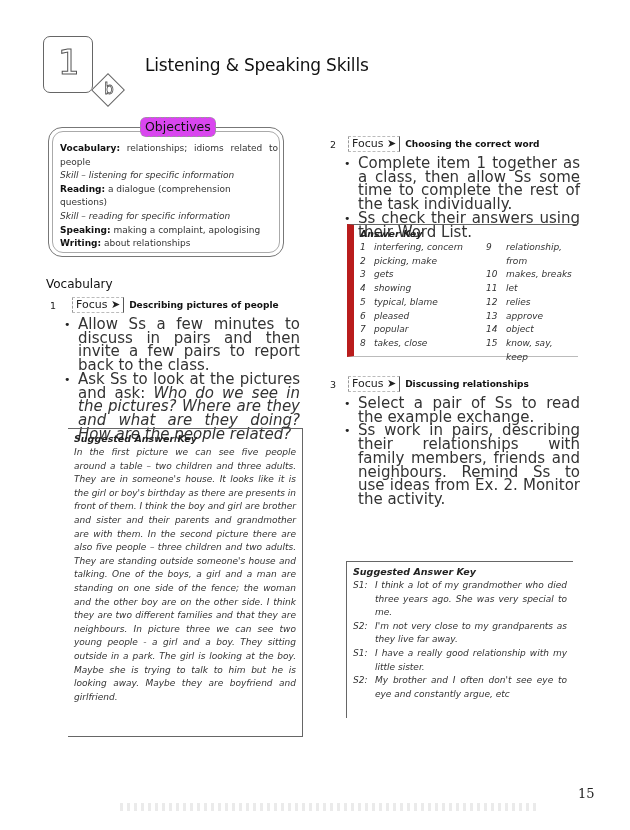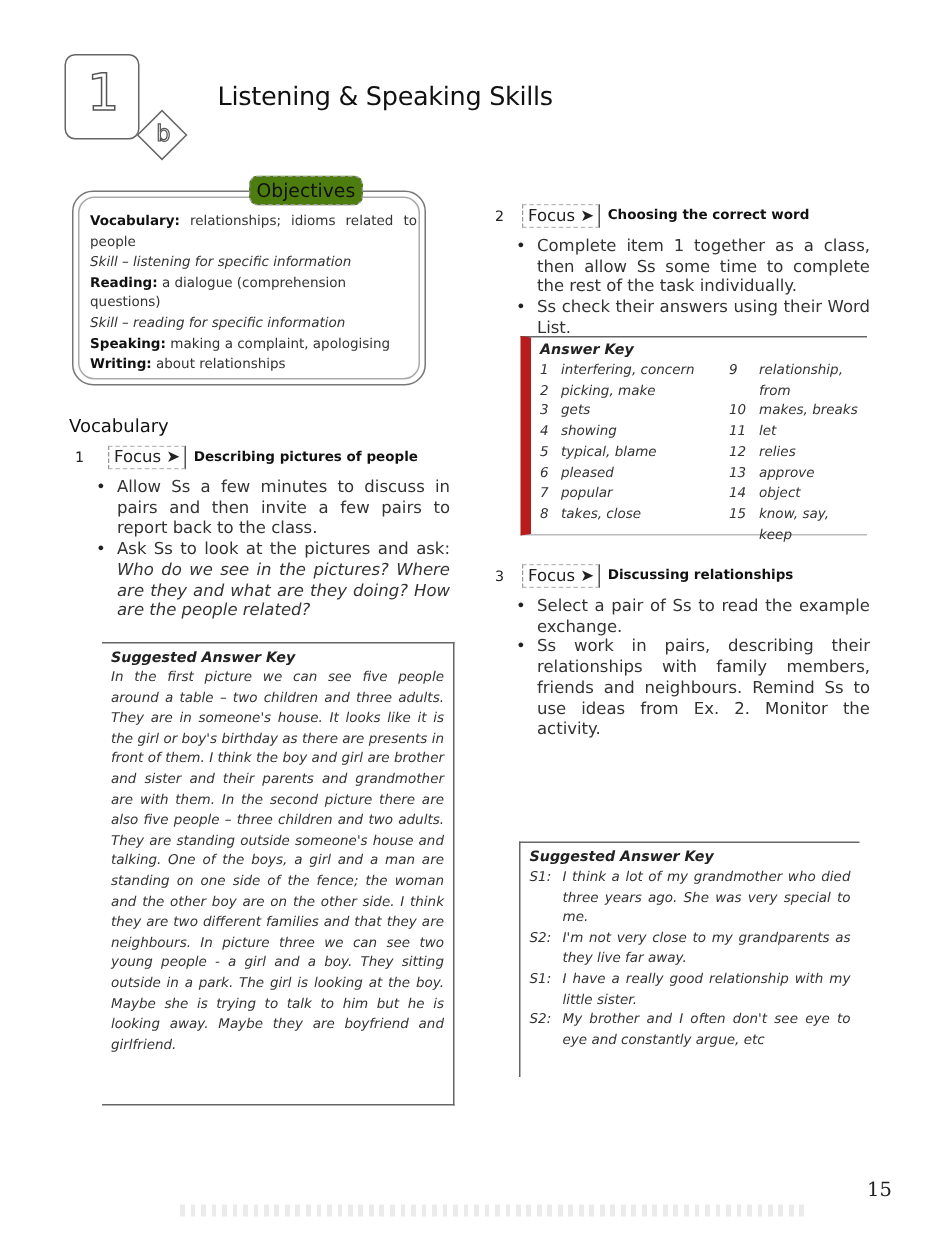--- a/index.html
+++ b/index.html
@@ -17,37 +17,37 @@
   .lesson-letter { left: 102px; top: 78px; font-size: 15px; color: #fff; -webkit-text-stroke: 0.8px #555;
                    line-height: 22px; width: 14px; text-align: center; }
   .title { left: 145px; top: 55px; font-family: "DejaVu Sans", sans-serif; font-size: 17px;
            color: #111; letter-spacing: -0.2px; font-weight: normal; }
 
   
   .obj-box { left: 48px; top: 127px; width: 234px; height: 128px; border: 1.5px solid #777;
              border-radius: 14px; }
   .obj-box::before { content: ""; position: absolute; left: 3px; top: 3px; right: 3px; bottom: 3px;
                      border: 1px solid #aaa; border-radius: 11px; }
-  .obj-label { left: 140px; top: 117px; background: #4d7c0f; padding: 0 4px; border: 1px dashed #999;
-               border-radius: 6px; font-size: 12.5px; color: #111; line-height: 18px; margin-left: 26px; }
+  .obj-label { left: 140px; top: 117px; background: #d946ef; padding: 0 4px; border: 1px dashed #999;
+               border-radius: 6px; font-size: 12.5px; color: #111; line-height: 18px; }
   .obj-lines { left: 60px; top: 142px; width: 218px; font-size: 9px; line-height: 13.6px; color: #333; }
   .obj-lines b { color: #111; font-weight: bold; }
   .obj-lines i { font-style: italic; }
   .just { text-align: justify; }
 
   .section-heading { left: 46px; top: 277px; font-size: 12px; color: #111; }
   .ex-row { display: flex; align-items: center; font-size: 9px; }
   .ex-num { width: 22px; font-size: 9.5px; color: #222; }
   .focus-tag { border-left: 1px dashed #999; border-right: 1.5px solid #555; border-top: 1px dashed #bbb;
                border-bottom: 1px dashed #bbb; padding: 0 3px; font-size: 11px; color: #222; margin-right: 5px;
                line-height: 14px; }
   .ex-title { font-weight: bold; font-size: 9px; color: #111; }
 
   ul.bullets { margin: 0; padding: 0; list-style: none; }
-  ul.bullets li { position: relative; padding-left: 16px; font-size: 11px; line-height: 13.7px; color: #333;
+  ul.bullets li { position: relative; padding-left: 16px; font-size: 15px; line-height: 13.7px; color: #333;
                   text-align: justify; }
   ul.bullets li::before { content: "\2022"; position: absolute; left: 2px; top: 0; font-size: 11px; color: #222; }
 
   .ans-box-left { left: 68px; top: 428px; width: 222px; height: 303px; border-top: 1px solid #666;
                   border-right: 1px solid #666; border-bottom: 1px solid #666; padding: 4px 6px 0 6px; }
   .box-title { font-weight: bold; font-style: italic; font-size: 9.5px; color: #222; margin-bottom: 2px; }
   .ans-para { font-style: italic; font-size: 9px; line-height: 13.6px; color: #333; text-align: justify; }
 
   .ans-key-box { left: 347px; top: 224px; width: 212px; height: 125px; border-top: 1px solid #666;
                  border-left: 7px solid #b91c1c; border-bottom: 1px solid #bbb; padding: 3px 6px; }

